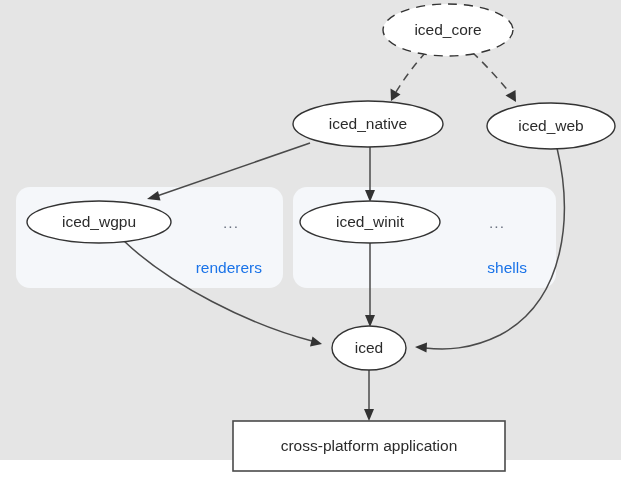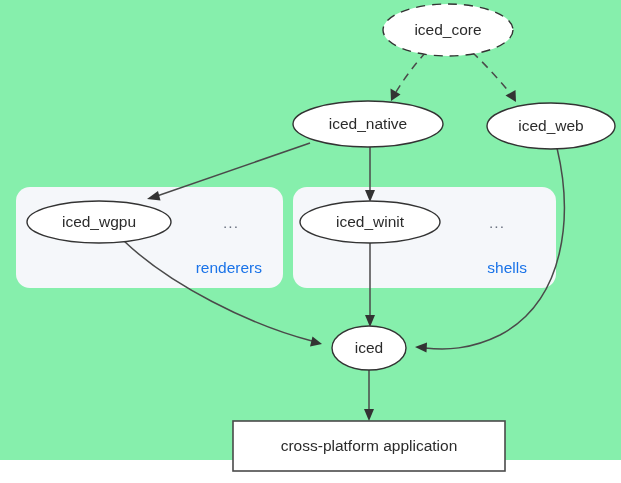--- a/index.html
+++ b/index.html
@@ -10,21 +10,21 @@
   body {
     width: 621px;
     height: 483px;
     font-family: "Liberation Sans", sans-serif;
     overflow: hidden;
   }
   #diagram-root {
     position: relative;
     width: 621px;
     height: 460px;
-    background: #86efac;
+    background: #e5e5e5;
   }
   svg.canvas {
     position: absolute;
     top: 0;
     left: 0;
     width: 621px;
     height: 483px;
     display: block;
   }
   .node-shape {

